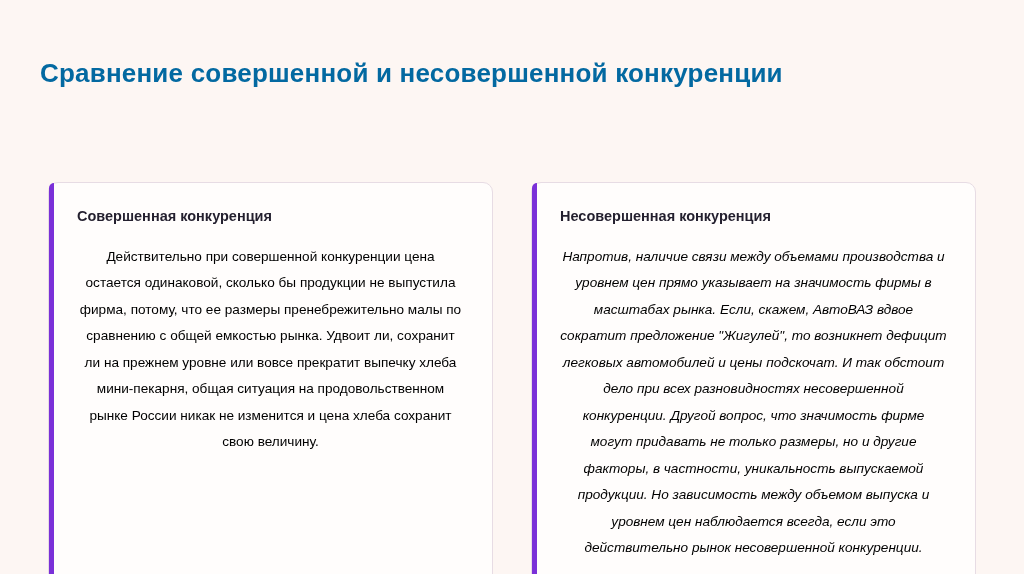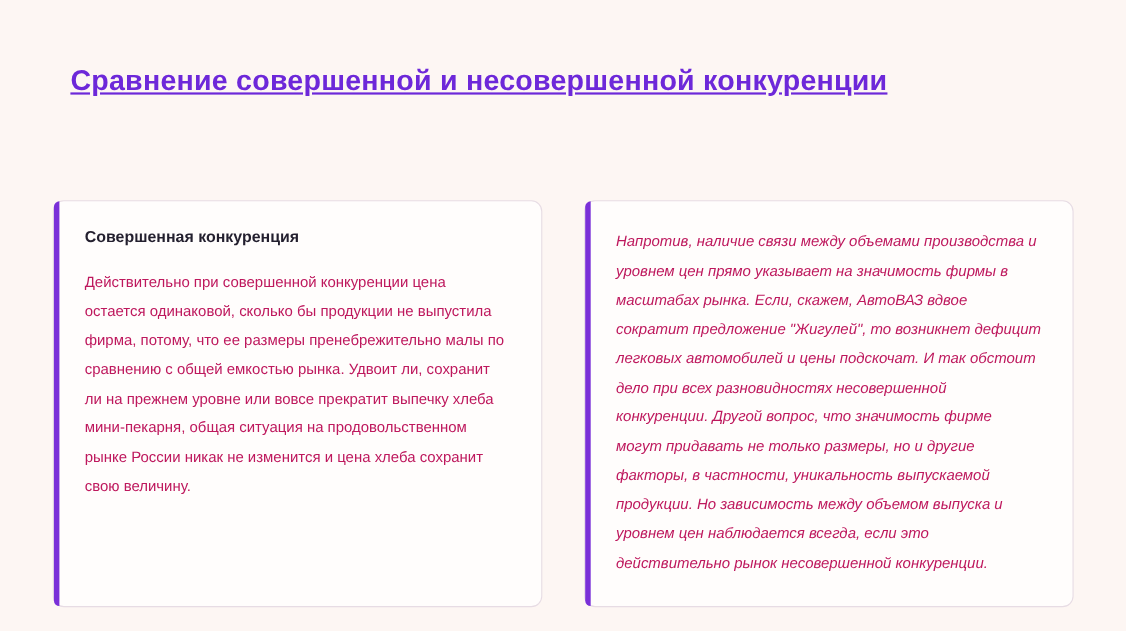--- a/index.html
+++ b/index.html
@@ -15,28 +15,27 @@
   }
   .slide {
     position: relative;
     width: 1024px;
     height: 574px;
     background: #fdf6f3;
     box-sizing: border-box;
   }
   .slide-title {
     position: absolute;
-    left: 64px;
+    left: 40px;
     top: 58px;
     font-size: 26px;
     font-weight: bold;
-    color: #6d28d9;
+    color: #0369a1;
     letter-spacing: 0.2px;
     white-space: nowrap;
-    text-decoration: underline;
   }
   .cards {
     position: absolute;
     left: 48px;
     top: 182px;
     width: 928px;
     display: flex;
     gap: 38px;
   }
   .card {
@@ -60,24 +59,24 @@
   }
   .card-title {
     font-size: 14.5px;
     font-weight: bold;
     color: #231f2e;
     margin: 0 0 18px 0;
     line-height: 1.3;
   }
   .card-body {
     font-size: 13.6px;
-    color: #be185d;
+    color: #000000;
     line-height: 1.95;
     margin: 0;
-    text-align: left;
+    text-align: center;
   }
   .card-left .card-body { max-width: 400px; }
   .card-right .card-body { max-width: 410px; font-style: italic; }
 </style>
 </head>
 <body>
 
 <div class="slide">
 
   <div class="slide-title">Сравнение совершенной и несовершенной конкуренции</div>
@@ -85,17 +84,18 @@
   <div class="cards">
 
     <div class="card card-left">
       <div class="accent"></div>
       <h2 class="card-title">Совершенная конкуренция</h2>
       <p class="card-body">Действительно при совершенной конкуренции цена остается одинаковой, сколько бы продукции не выпустила фирма, потому, что ее размеры пренебрежительно малы по сравнению с общей емкостью рынка. Удвоит ли, сохранит ли на прежнем уровне или вовсе прекратит выпечку хлеба мини-пекарня, общая ситуация на продовольственном рынке России никак не изменится и цена хлеба сохранит свою величину.</p>
     </div>
 
     <div class="card card-right">
       <div class="accent"></div>
+      <h2 class="card-title">Несовершенная конкуренция</h2>
       <p class="card-body">Напротив, наличие связи между объемами производства и уровнем цен прямо указывает на значимость фирмы в масштабах рынка. Если, скажем, АвтоВАЗ вдвое сократит предложение "Жигулей", то возникнет дефицит легковых автомобилей и цены подскочат. И так обстоит дело при всех разновидностях несовершенной конкуренции. Другой вопрос, что значимость фирме могут придавать не только размеры, но и другие факторы, в частности, уникальность выпускаемой продукции. Но зависимость между объемом выпуска и уровнем цен наблюдается всегда, если это действительно рынок несовершенной конкуренции.</p>
     </div>
 
   </div>
 </div>
 
 </body></html>

